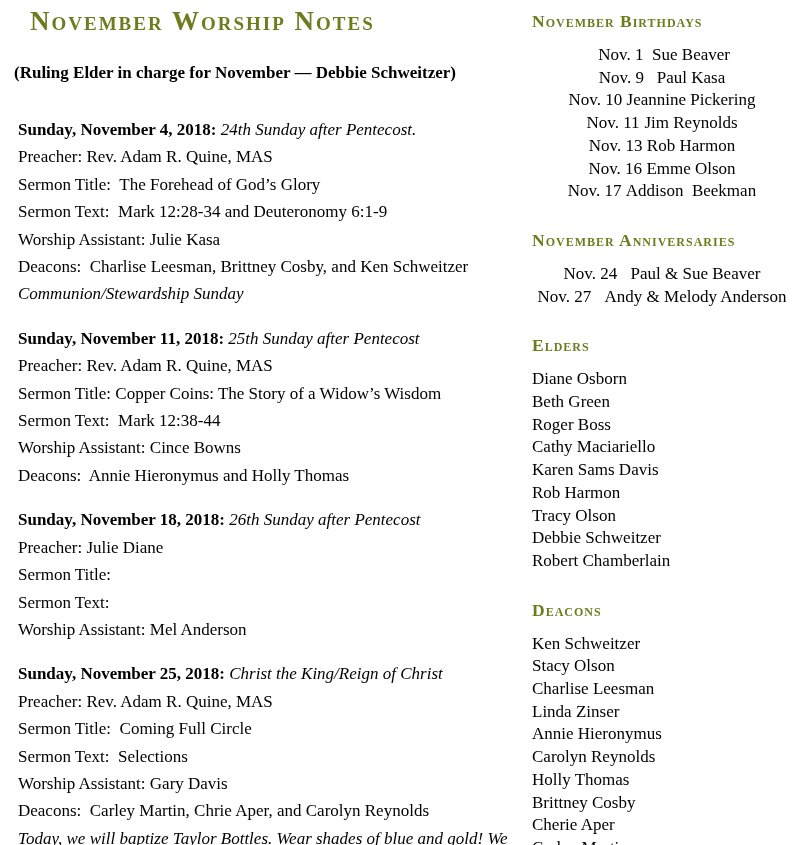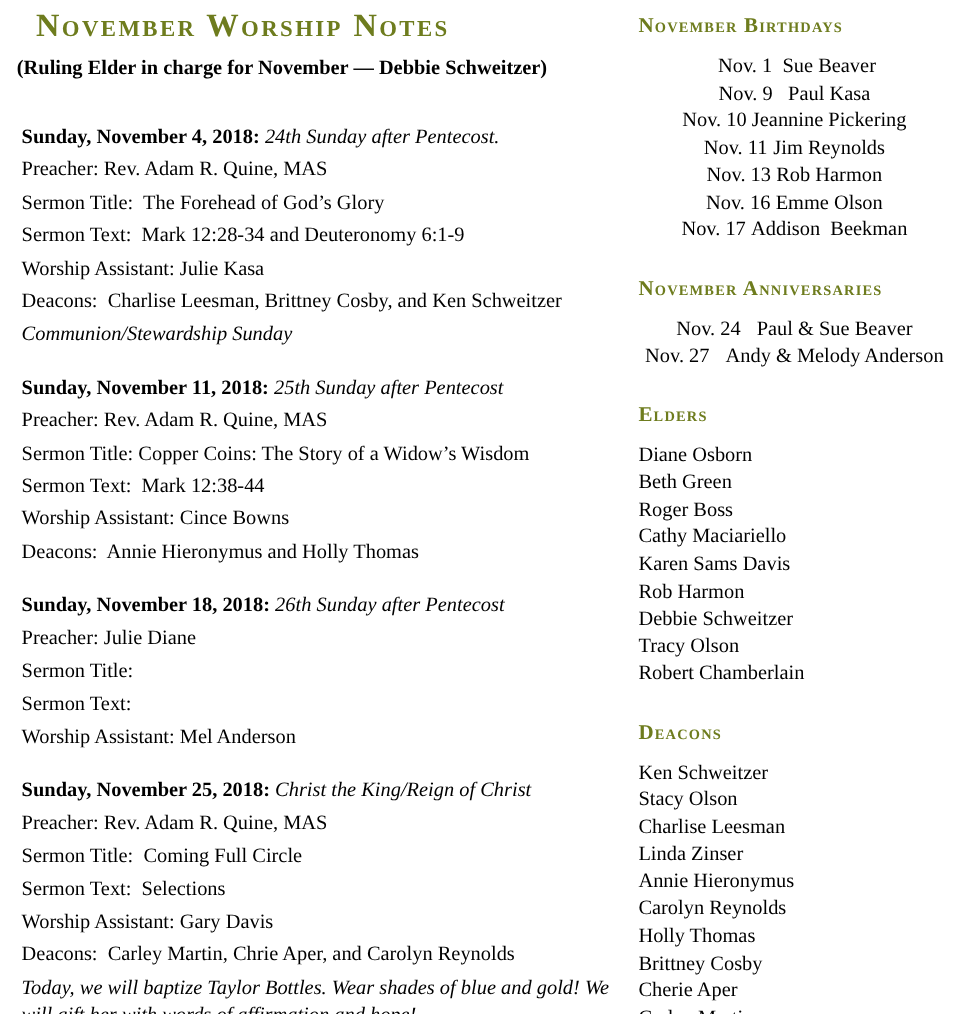--- a/index.html
+++ b/index.html
@@ -27,21 +27,21 @@
     flex: 1 1 auto;
     padding-left: 14px;
   }
   .title {
     font-family: "Liberation Serif", serif;
     font-weight: bold;
     font-variant: small-caps;
     font-size: 27px;
     letter-spacing: 2px;
     color: var(--accent, #6e7c1e);
-    margin: 0 0 10px 16px;
+    margin: 0 0 26px 16px;
     line-height: 30px;
   }
   .subtitle {
     font-size: 17px;
     font-weight: bold;
     margin: 0 0 34px 0;
     line-height: 22px;
   }
   .service { margin: 0 0 21px 0; }
   .txt {
@@ -169,22 +169,22 @@
       </div>
 
     <h2 class="heading">Elders</h2>
     <div id="elders">
         <p class="name-line">Diane Osborn</p>
         <p class="name-line">Beth Green</p>
         <p class="name-line">Roger Boss</p>
         <p class="name-line">Cathy Maciariello</p>
         <p class="name-line">Karen Sams Davis</p>
         <p class="name-line">Rob Harmon</p>
+        <p class="name-line">Tracy Olson</p>
         <p class="name-line">Debbie Schweitzer</p>
-        <p class="name-line">Tracy Olson</p>
         <p class="name-line">Robert Chamberlain</p>
       </div>
 
     <h2 class="heading">Deacons</h2>
     <div id="deacons">
         <p class="name-line">Ken Schweitzer</p>
         <p class="name-line">Stacy Olson</p>
         <p class="name-line">Charlise Leesman</p>
         <p class="name-line">Linda Zinser</p>
         <p class="name-line">Annie Hieronymus</p>

